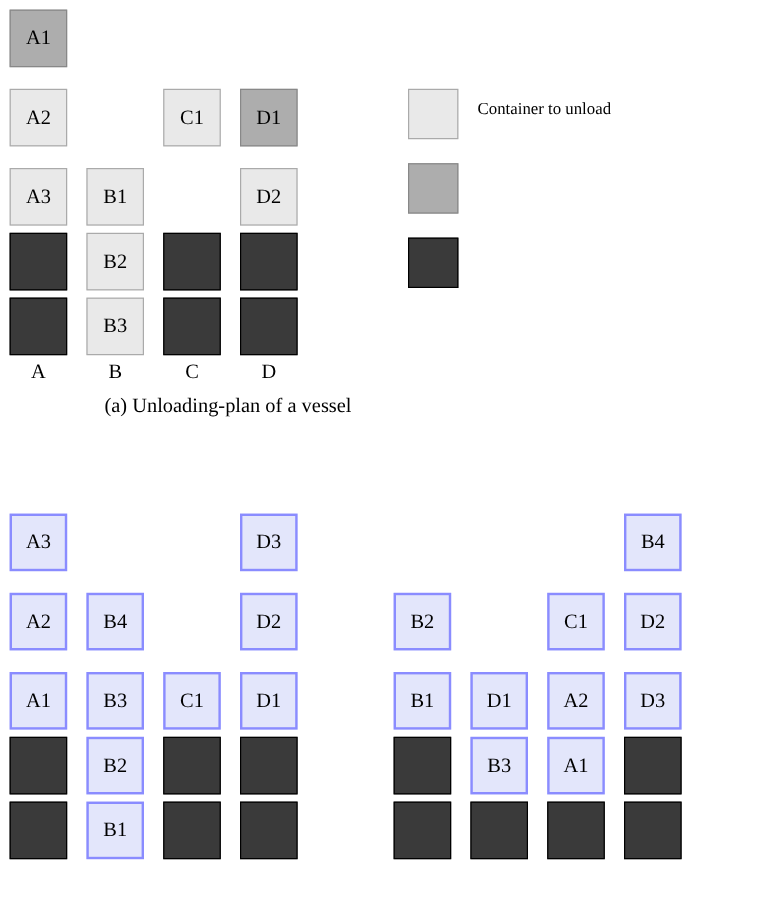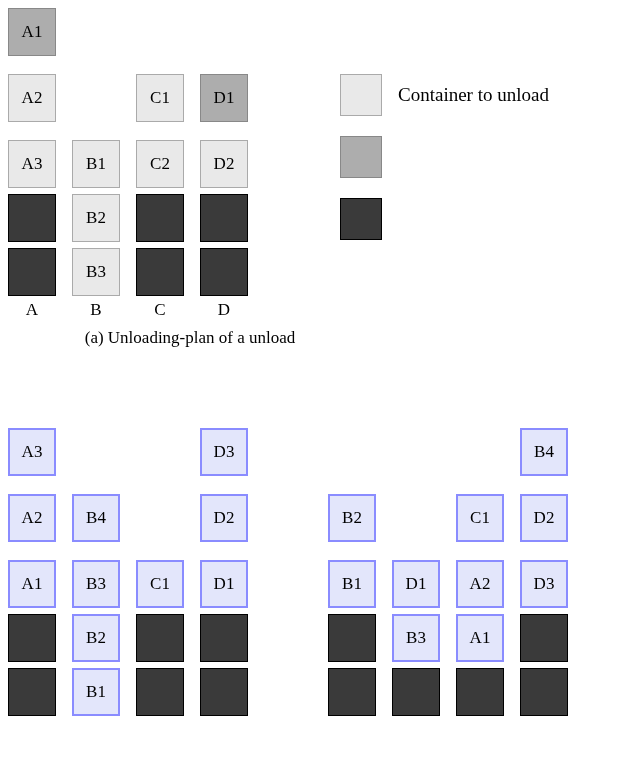--- a/index.html
+++ b/index.html
@@ -39,21 +39,21 @@
   .yard {
     background: #e3e6fb;
     border: 2px solid #8a8cff;
   }
   .lbl {
     position: absolute;
     text-align: center;
   }
   .legend-text {
     position: absolute;
-    font-size: 19px;
+    font-size: 14px;
   }
 </style>
 </head>
 <body>
 
 <div class="canvas">
 
   <div class="box rehandle" style="left:8px;  top:8px;  width:48px; height:48px;">
       <span>A1</span>
     </div>
@@ -66,23 +66,20 @@
     </div>
   <div class="box rehandle" style="left:200px;top:74px; width:48px; height:48px;">
       <span>D1</span>
     </div>
 
   <div class="box unload" style="left:8px;  top:140px;width:48px; height:48px;">
       <span>A3</span>
     </div>
   <div class="box unload" style="left:72px; top:140px;width:48px; height:48px;">
       <span>B1</span>
-    </div>
-  <div class="box unload" style="left:136px;top:140px;width:48px; height:48px;">
-      <span>C2</span>
     </div>
   <div class="box unload" style="left:200px;top:140px;width:48px; height:48px;">
       <span>D2</span>
     </div>
 
   <div class="box stay" style="left:8px;  top:194px;width:48px; height:48px;"></div>
   <div class="box unload" style="left:72px; top:194px;width:48px; height:48px;">
       <span>B2</span>
     </div>
   <div class="box stay" style="left:136px;top:194px;width:48px; height:48px;"></div>
@@ -98,21 +95,21 @@
   <div class="lbl" style="left:8px;  top:300px; width:48px;">A</div>
   <div class="lbl" style="left:72px; top:300px; width:48px;">B</div>
   <div class="lbl" style="left:136px;top:300px; width:48px;">C</div>
   <div class="lbl" style="left:200px;top:300px; width:48px;">D</div>
 
   <div class="box unload" style="left:340px; top:74px;  width:42px; height:42px;"></div>
   <div class="legend-text" style="left:398px; top:84px;">Container to unload</div>
   <div class="box rehandle" style="left:340px; top:136px; width:42px; height:42px;"></div>
   <div class="box stay" style="left:340px; top:198px; width:42px; height:42px;"></div>
 
-  <div class="lbl" style="left:0px; top:328px; width:380px;">(a) Unloading-plan of a unload</div>
+  <div class="lbl" style="left:0px; top:328px; width:380px;">(a) Unloading-plan of a vessel</div>
 
   <div class="box yard" style="left:8px;  top:428px;width:48px;height:48px;">
       <span>A3</span>
     </div>
   <div class="box yard" style="left:200px;top:428px;width:48px;height:48px;">
       <span>D3</span>
     </div>
 
   <div class="box yard" style="left:8px;  top:494px;width:48px;height:48px;">
       <span>A2</span>

